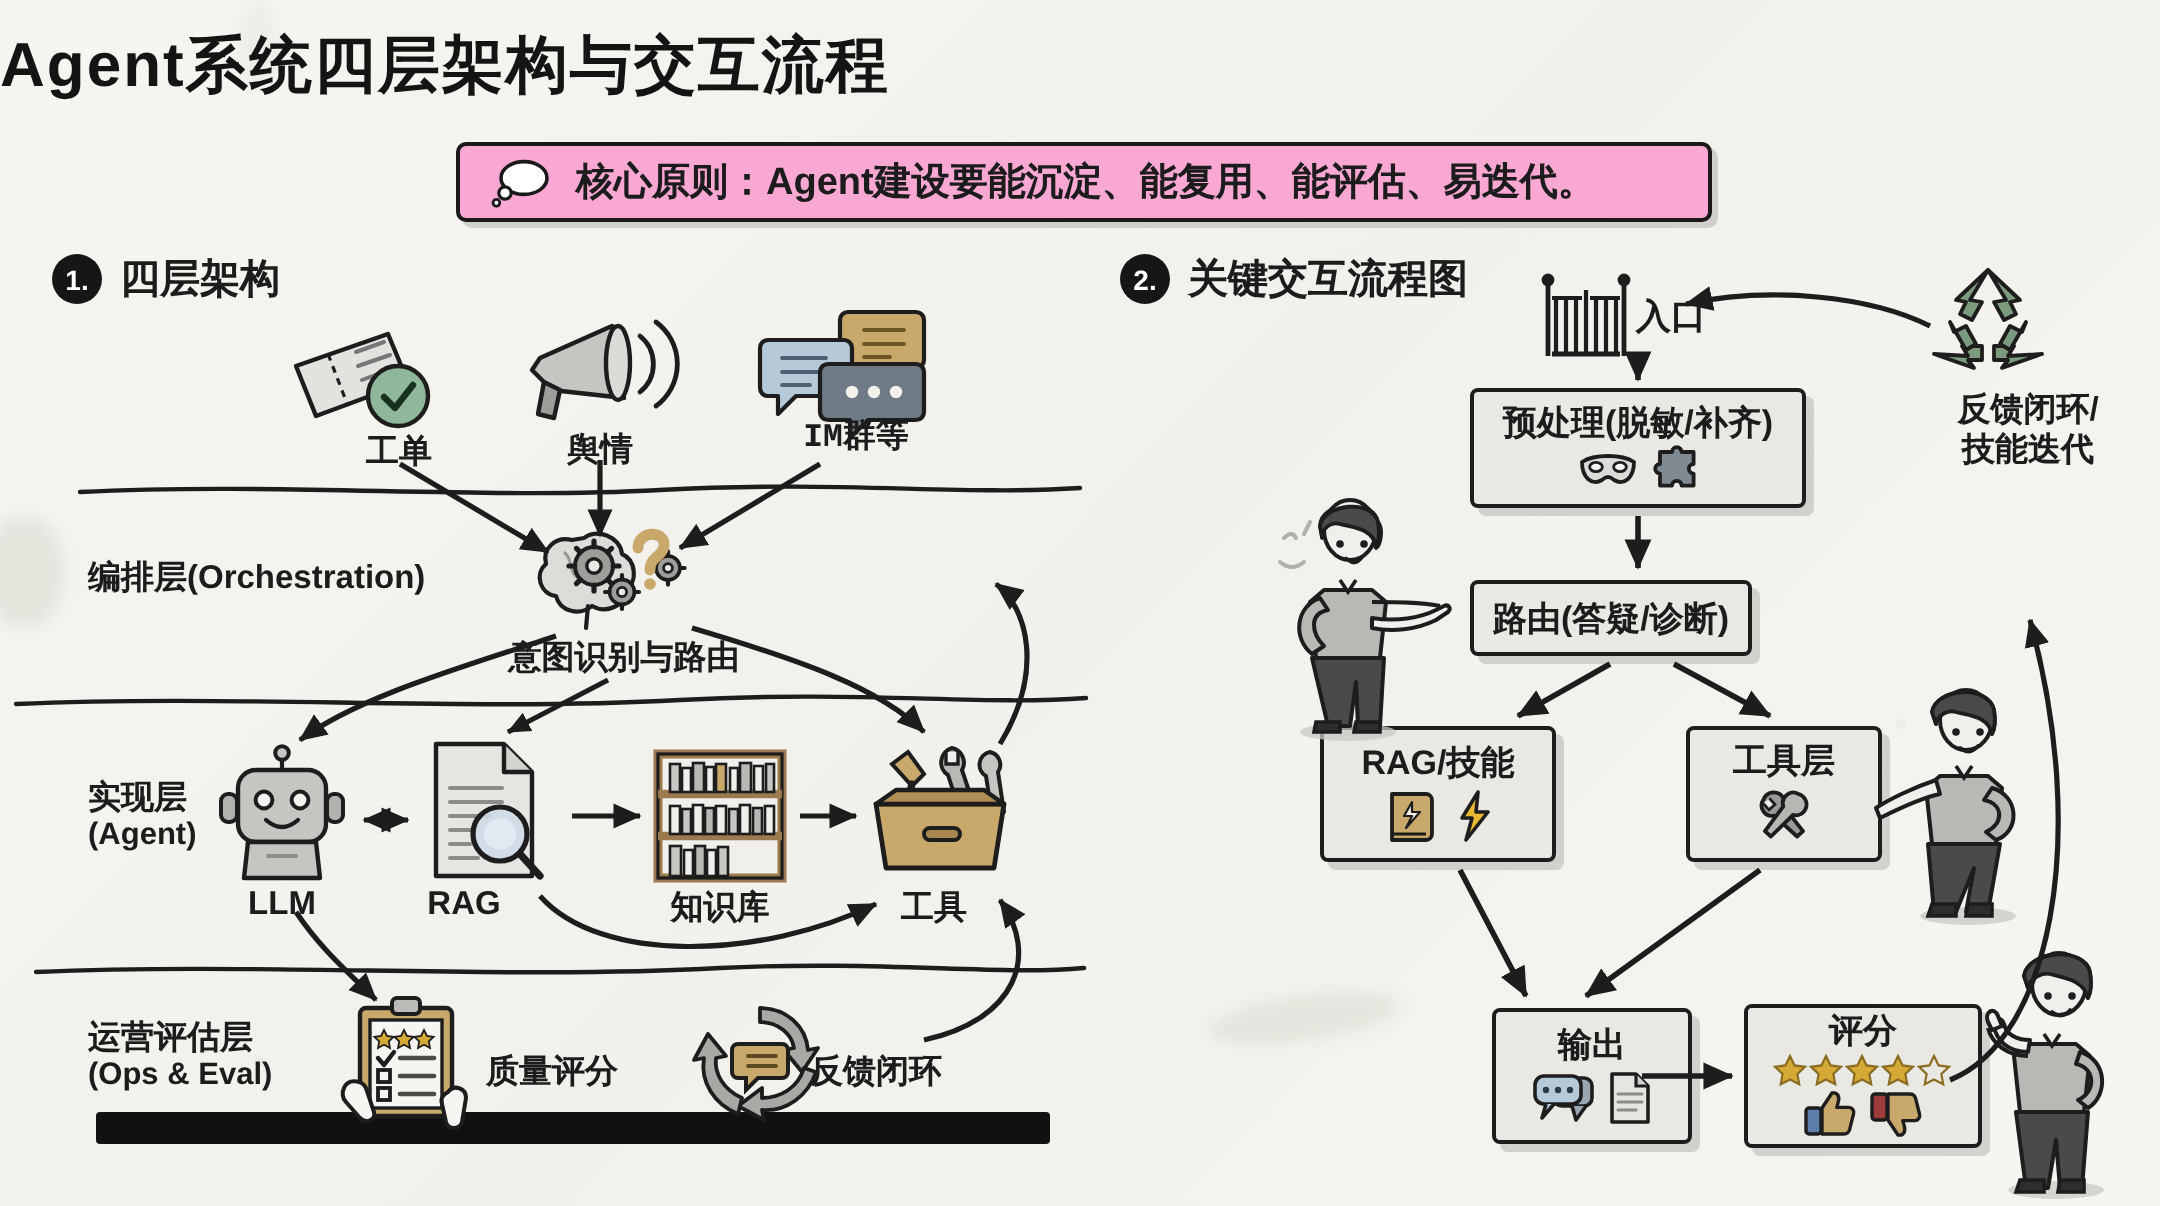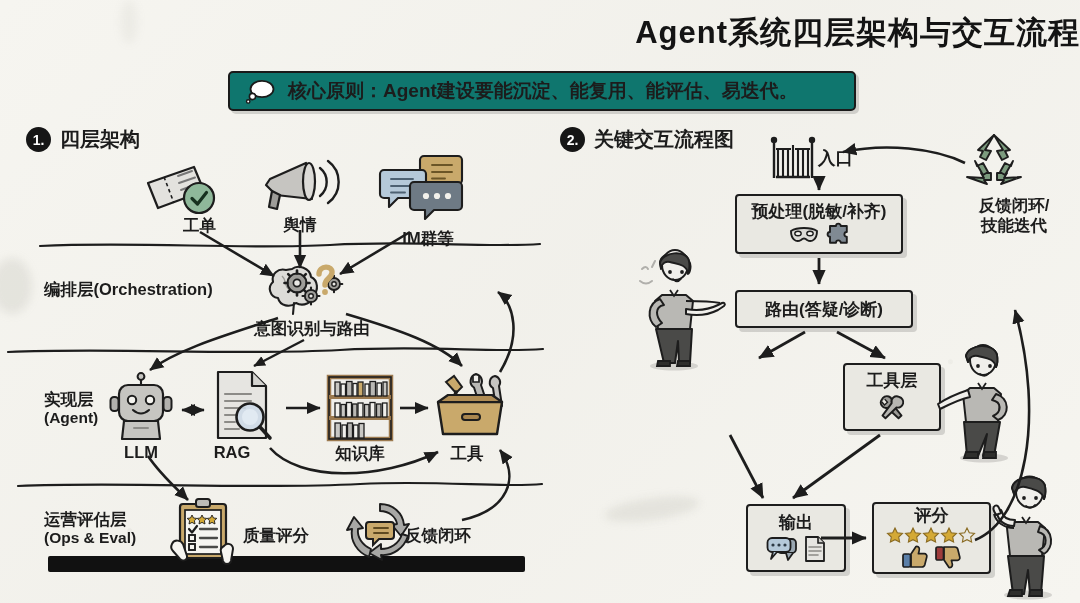--- a/index.html
+++ b/index.html
@@ -20,27 +20,27 @@
       linear-gradient(135deg, rgba(255,255,255,0) 0%, rgba(200,198,188,.10) 50%, rgba(255,255,255,0) 100%);
     z-index:0;
   }
   .smudge{position:absolute;border-radius:50%;filter:blur(4px);background:rgba(150,148,138,.16);z-index:0;}
 
   .stage{position:absolute;inset:0;z-index:2;}
   .abs{position:absolute;}
 
   
   .title{
-    left:0;right:0;top:12px;text-align:right;
+    left:0;right:0;top:12px;text-align:left;
     font-size:31px;font-weight:bold;letter-spacing:1px;color:#141414;
   }
   .principle-bar{
     left:228px;top:71px;width:628px;height:40px;
     border:2.5px solid #1a1a1a;border-radius:5px;
-    background:#0f766e;
+    background:#f9a8d4;
     box-shadow:3px 3px 0 rgba(30,30,30,.16);
     display:flex;align-items:center;padding:0 14px;box-sizing:border-box;gap:10px;
   }
   .principle-text{font-size:19px;font-weight:bold;white-space:nowrap;}
 
   
   .sec-badge{
     width:25px;height:25px;border-radius:50%;background:#161616;color:#fff;
     font-size:14px;font-weight:bold;display:flex;align-items:center;justify-content:center;
   }
@@ -134,21 +134,21 @@
       <path d="M46,4 h34 a4,4 0 0 1 4,4 v20 a4,4 0 0 1 -4,4 h-22 l-8,8 v-8 h-4 a4,4 0 0 1 -4,-4 v-20 a4,4 0 0 1 4,-4 z" fill="#c9a96b" stroke="#1d1d1d" stroke-width="2.1" stroke-linejoin="round"></path>
       <path d="M54,13 h20 M54,20 h20 M54,26.5 h13" stroke="#6b5527" stroke-width="1.9" stroke-linecap="round"></path>
       <path d="M6,18 h38 a4,4 0 0 1 4,4 v20 a4,4 0 0 1 -4,4 h-24 l-9,9 v-9 h-5 a4,4 0 0 1 -4,-4 v-20 a4,4 0 0 1 4,-4 z" fill="#b5c9d9" stroke="#1d1d1d" stroke-width="2.1" stroke-linejoin="round"></path>
       <path d="M13,27 h22 M13,34 h22 M13,40.5 h14" stroke="#4d6172" stroke-width="1.9" stroke-linecap="round"></path>
       <path d="M36,30 h44 a4,4 0 0 1 4,4 v20 a4,4 0 0 1 -4,4 h-24 l-9,9 v-9 h-11 a4,4 0 0 1 -4,-4 v-20 a4,4 0 0 1 4,-4 z" fill="#6e7a85" stroke="#1d1d1d" stroke-width="2.1" stroke-linejoin="round"></path>
       <circle cx="48" cy="44" r="3.1" fill="#f2f1ec"></circle>
         <circle cx="59" cy="44" r="3.1" fill="#f2f1ec"></circle>
         <circle cx="70" cy="44" r="3.1" fill="#f2f1ec"></circle>
     </svg>
   </div>
-  <div class="abs node-cap" style="left:384px;top:228px;width:88px;">IM群等</div>
+  <div class="abs node-cap" style="left:384px;top:207px;width:88px;font-family:Liberation Mono, monospace;">IM群等</div>
 
   <div class="abs layer-label" style="left:44px;top:280px;">
     <div>编排层(Orchestration)</div>
   </div>
 
   <div class="abs" style="left:266px;top:256px;">
     <svg width="86" height="62" viewBox="0 0 86 62">
       <path d="M20,14 C12,12 5,18 7,26 C1,31 4,41 12,42 C14,50 24,52 30,47 C37,51 47,47 47,39 C53,35 52,24 45,21 C44,12 32,8 26,13 Z" fill="#dddcd8" stroke="#1d1d1d" stroke-width="2.1" stroke-linejoin="round"></path>
       <path d="M28,47 L27,58" stroke="#1d1d1d" stroke-width="2.1" stroke-linecap="round"></path>
       <path d="M16,20 C21,24 18,30 23,33 M32,18 C30,25 36,27 34,34" fill="none" stroke="#9b9a96" stroke-width="1.5"></path>
@@ -388,24 +388,37 @@
         <path d="M2,5 C8,1 22,1 28,5 C28,13 23,17 18,14 C16,12 14,12 12,14 C7,17 2,13 2,5 Z" fill="#dcdbd7" stroke="#1d1d1d" stroke-width="1.9" stroke-linejoin="round"></path>
         <ellipse cx="9" cy="7.5" rx="3.2" ry="2.3" fill="#f6f5f1" stroke="#1d1d1d" stroke-width="1.4"></ellipse>
         <ellipse cx="21" cy="7.5" rx="3.2" ry="2.3" fill="#f6f5f1" stroke="#1d1d1d" stroke-width="1.4"></ellipse>
       </svg>
       <svg width="22" height="22" viewBox="0 0 22 22">
         <path d="M2,2 h6 a2.4,2.4 0 1 1 4.8,0 h6 v6 a2.4,2.4 0 1 0 0,4.8 v6 h-6 a2.4,2.4 0 1 0 -4.8,0 h-6 v-6 a2.4,2.4 0 1 1 0,-4.8 z" fill="#808a93" stroke="#1d1d1d" stroke-width="1.9" stroke-linejoin="round"></path>
       </svg>
     </div>
   </div>
 
-  <div class="abs fbox" style="left:735px;top:290px;width:178px;height:38px;">
+  <div class="abs fbox" style="left:735px;top:290px;width:141px;height:38px;">
     <div class="lbl">路由(答疑/诊断)</div>
   </div>
 
+  <div class="abs fbox" style="left:660px;top:363px;width:118px;height:68px;">
+    <div class="lbl">RAG/技能</div>
+    <div class="icons">
+      <svg width="26" height="28" viewBox="0 0 26 28">
+        <path d="M3,3 h17 a3,3 0 0 1 3,3 v17 a3,3 0 0 1 -3,3 h-17 z" fill="#c9a96b" stroke="#1d1d1d" stroke-width="1.9" stroke-linejoin="round"></path>
+        <path d="M3,23 h17" stroke="#1d1d1d" stroke-width="1.6"></path>
+        <path d="M13,7 l-4,7 h4 l-3,6 7,-8 h-4 z" fill="#f3efe2" stroke="#1d1d1d" stroke-width="1.1" stroke-linejoin="round"></path>
+      </svg>
+      <svg width="18" height="28" viewBox="0 0 18 28">
+        <path d="M11,2 L3,15 h5 l-3,11 11,-14 h-6 z" fill="#e8b832" stroke="#1d1d1d" stroke-width="1.8" stroke-linejoin="round"></path>
+      </svg>
+    </div>
+  </div>
 
   <div class="abs fbox" style="left:843px;top:363px;width:98px;height:68px;">
     <div class="lbl">工具层</div>
     <div class="icons">
       <svg width="34" height="30" viewBox="0 0 34 30">
         <g transform="rotate(-42 17 15)">
           <path d="M15,2 a5.2,5.2 0 0 0 -1.5,9.6 L15,27 l4,0 L20,11.6 A5.2,5.2 0 0 0 15,2 Z" fill="#9b9a96" stroke="#1d1d1d" stroke-width="1.9" stroke-linejoin="round"></path>
           <path d="M13.5,3.5 v4.2 h4 v-4.2" fill="#eceae4" stroke="#1d1d1d" stroke-width="1.4"></path>
         </g>
         <g transform="rotate(42 17 15)">

